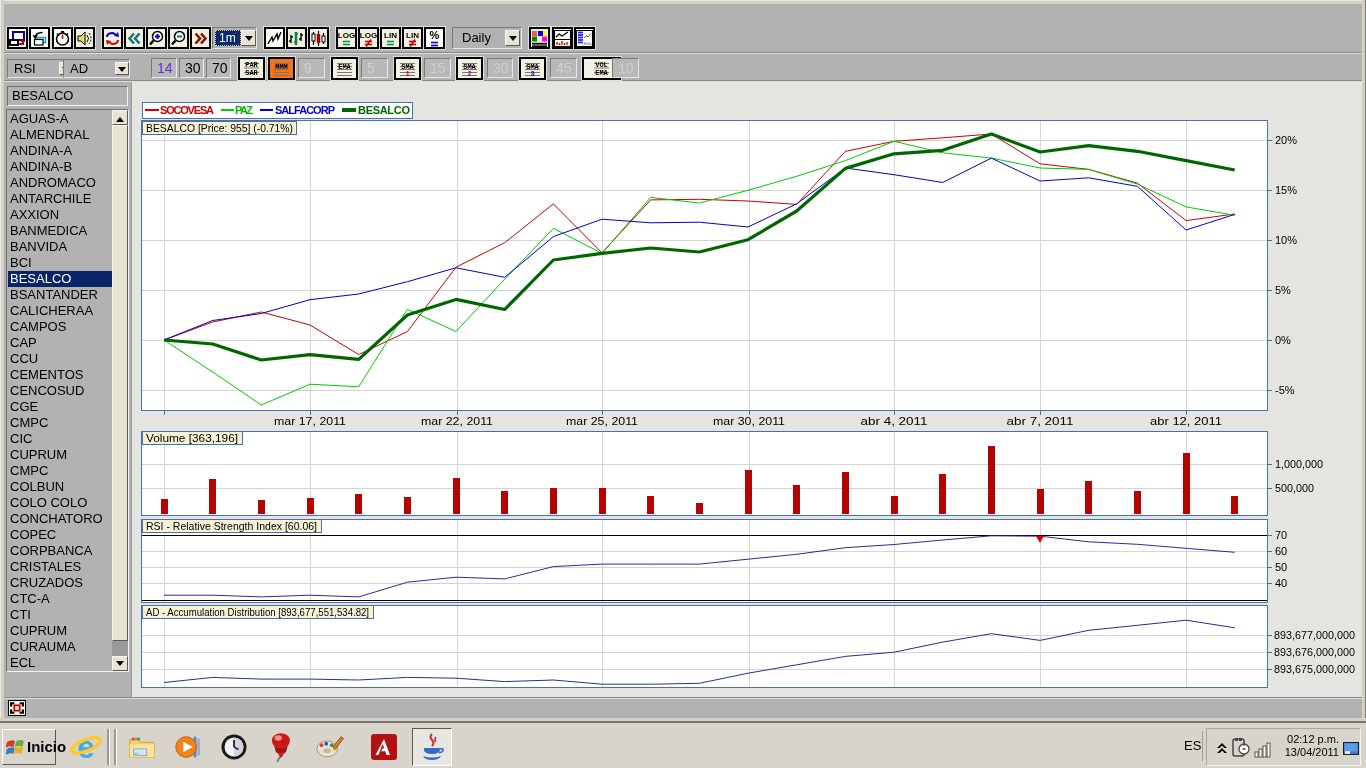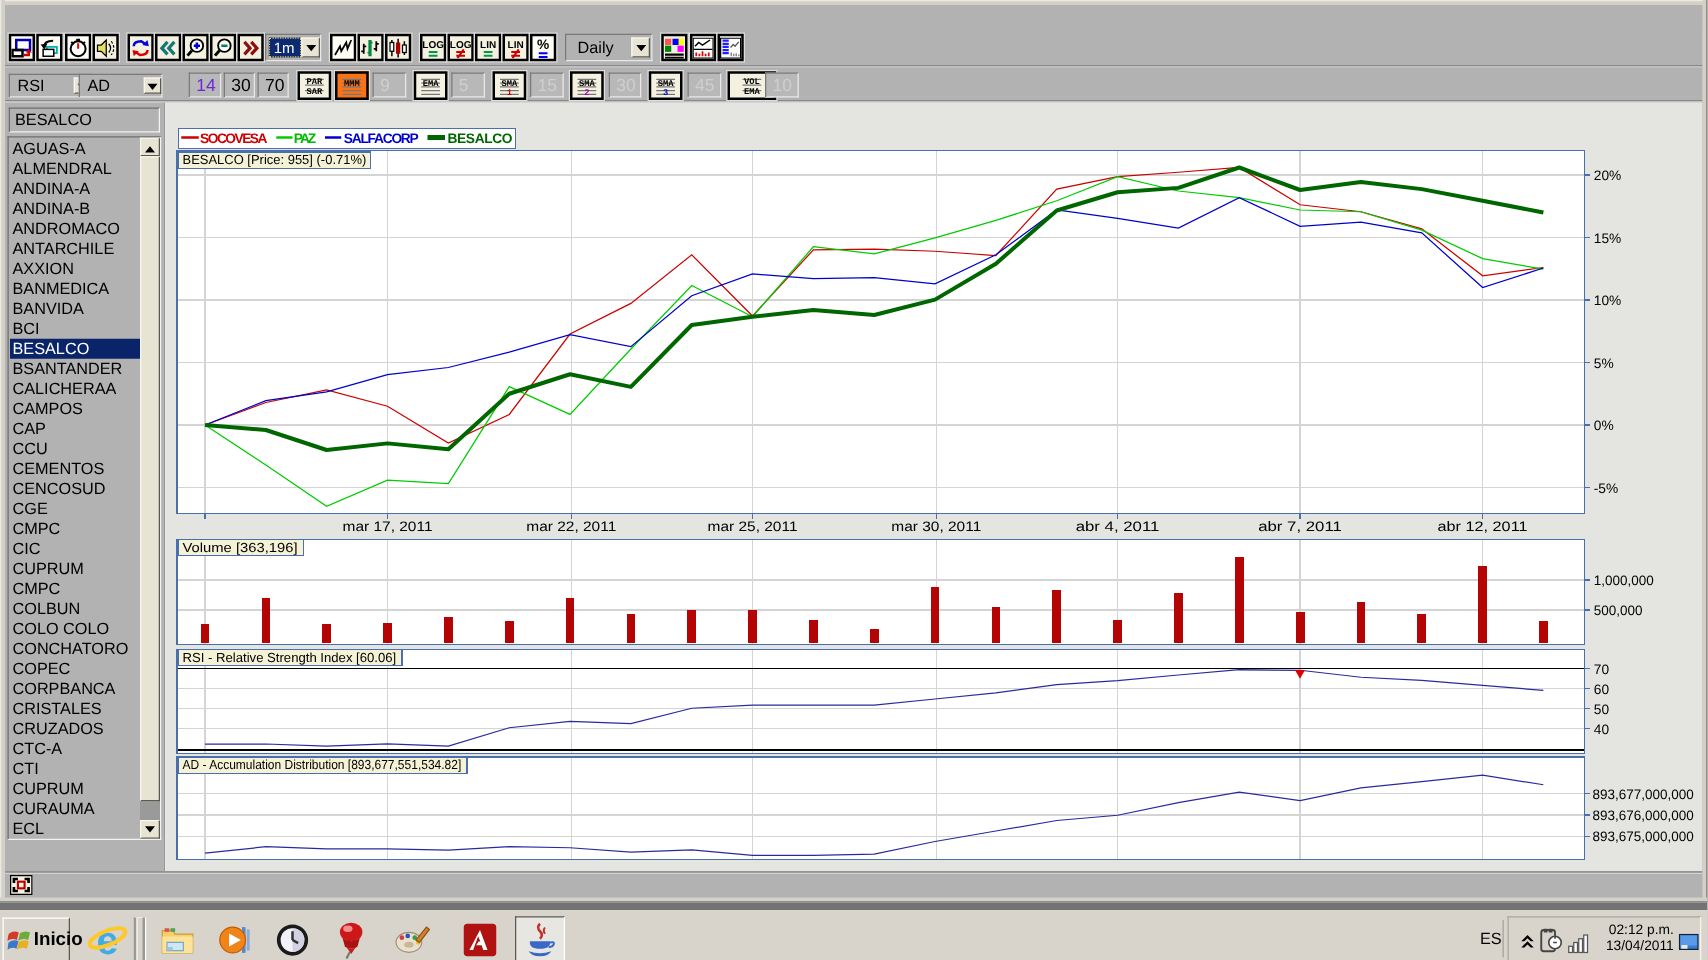--- a/index.html
+++ b/index.html
@@ -32,21 +32,21 @@
 #symlist .items { position:absolute; left:1px; top:1px; width:104px; font-size:13px; color:#000; }
 #symlist .items div { height:16px; line-height:16px; padding-left:2px; white-space:nowrap; }
 #symlist .items div.sel { background:#0a246a; color:#fff; }
 #scroll { position:absolute; right:0px; top:0px; width:16px; height:561px; background:#9a9a9a; }
 .sbtn { position:absolute; left:0; width:16px; height:15px; background:#e8e4d4; border:1px solid; border-color:#f8f6ee #5a5a52 #5a5a52 #f8f6ee; }
 .sarr-u { position:absolute; left:3px; top:4px; width:0; height:0; border:4px solid transparent; border-bottom:5px solid #000; margin-top:-2px;}
 .sarr-d { position:absolute; left:3px; top:4px; width:0; height:0; border:4px solid transparent; border-top:5px solid #000; }
 #thumb { position:absolute; left:0; top:15px; width:16px; height:516px; background:#e8e4d4; border:1px solid; border-color:#f8f6ee #5a5a52 #5a5a52 #f8f6ee; }
 #statusbar { position:absolute; left:4px; top:697px; width:1358px; height:21px; background:#b2b2b2; border-top:1px solid #898989; box-shadow:inset 0 1px 0 #dedede; }
 #statusbar .fit { position:absolute; left:4px; top:2px; width:18px; height:16px; background:#f4f1e1; border:1px solid #000; }
-#taskbar { position:absolute; left:0; top:722px; width:1366px; height:46px; background:#d8d4cb; border-top:6px solid #737373; }
+#taskbar { position:absolute; left:0; top:722px; width:1366px; height:46px; background:#d8d4cb; border-top:1px solid #737373; }
 #startbtn { position:absolute; left:2px; top:6px; width:54px; height:36px; background:#d8d4cb;
   border:1px solid; border-color:#fff #5a5a52 #5a5a52 #fff; font-size:15px; font-weight:bold; }
 #startbtn .flag { position:absolute; left:3px; top:7px; }
 #startbtn .stxt { position:absolute; left:24px; top:8px; }
 .qicon { position:absolute; top:6px; width:36px; height:36px; display:flex; align-items:center; justify-content:center; }
 #qsep { position:absolute; left:107px; top:6px; width:9px; height:36px; border-left:2px solid #9a9a94; border-right:2px solid #9a9a94; box-shadow:inset 1px 0 0 #fff, 1px 0 0 #fff; }
 #javapressed { position:absolute; left:412px; top:5px; width:40px; height:38px; background:#e8e6e0; border:1px solid; border-color:#5a5a52 #fff #fff #5a5a52; display:flex; align-items:center; justify-content:center;}
 #tray { position:absolute; left:1206px; top:5px; width:155px; height:38px; border:1px solid; border-color:#aaa6a0 #f6f4f0 #f6f4f0 #aaa6a0; }
 #tray .time { position:absolute; right:21px; top:4px; font-size:11px; color:#000; text-align:right; line-height:13px;}
 #es { position:absolute; left:1184px; top:15px; font-size:13px; color:#000; }

